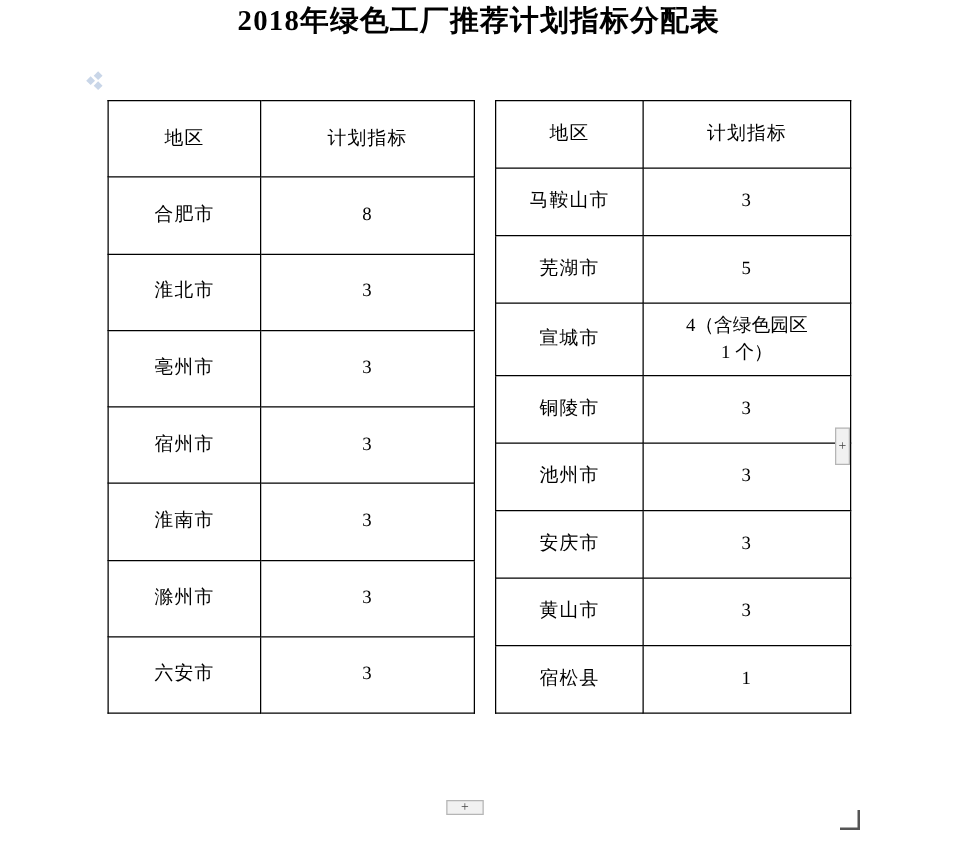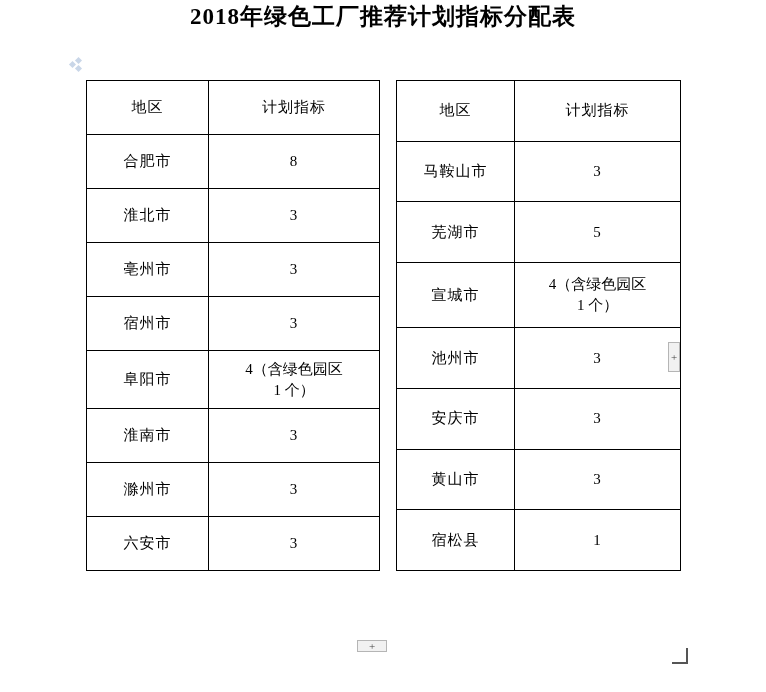--- a/index.html
+++ b/index.html
@@ -139,24 +139,20 @@
         <td class="cell-wrap">3</td>
       </tr>
       <tr class="row-h">
         <td class="cell-wrap">亳州市</td>
         <td class="cell-wrap">3</td>
       </tr>
       <tr class="row-h">
         <td class="cell-wrap">宿州市</td>
         <td class="cell-wrap">3</td>
       </tr>
-      <tr class="row-tall">
-        <td class="cell-wrap">阜阳市</td>
-        <td class="multi">4（含绿色园区<br>1 个）</td>
-      </tr>
       <tr class="row-h">
         <td class="cell-wrap">淮南市</td>
         <td class="cell-wrap">3</td>
       </tr>
       <tr class="row-h">
         <td class="cell-wrap">滁州市</td>
         <td class="cell-wrap">3</td>
       </tr>
       <tr class="row-h">
         <td class="cell-wrap">六安市</td>
@@ -181,20 +177,24 @@
       </tr>
       <tr class="row-h">
         <td class="cell-wrap">芜湖市</td>
         <td class="cell-wrap">5</td>
       </tr>
       <tr class="row-tall">
         <td class="cell-wrap">宣城市</td>
         <td class="multi">4（含绿色园区<br>1 个）</td>
       </tr>
       <tr class="row-h">
+        <td class="cell-wrap">铜陵市</td>
+        <td class="cell-wrap">3</td>
+      </tr>
+      <tr class="row-h">
         <td class="cell-wrap">池州市</td>
         <td class="cell-wrap">3</td>
       </tr>
       <tr class="row-h">
         <td class="cell-wrap">安庆市</td>
         <td class="cell-wrap">3</td>
       </tr>
       <tr class="row-h">
         <td class="cell-wrap">黄山市</td>
         <td class="cell-wrap">3</td>

